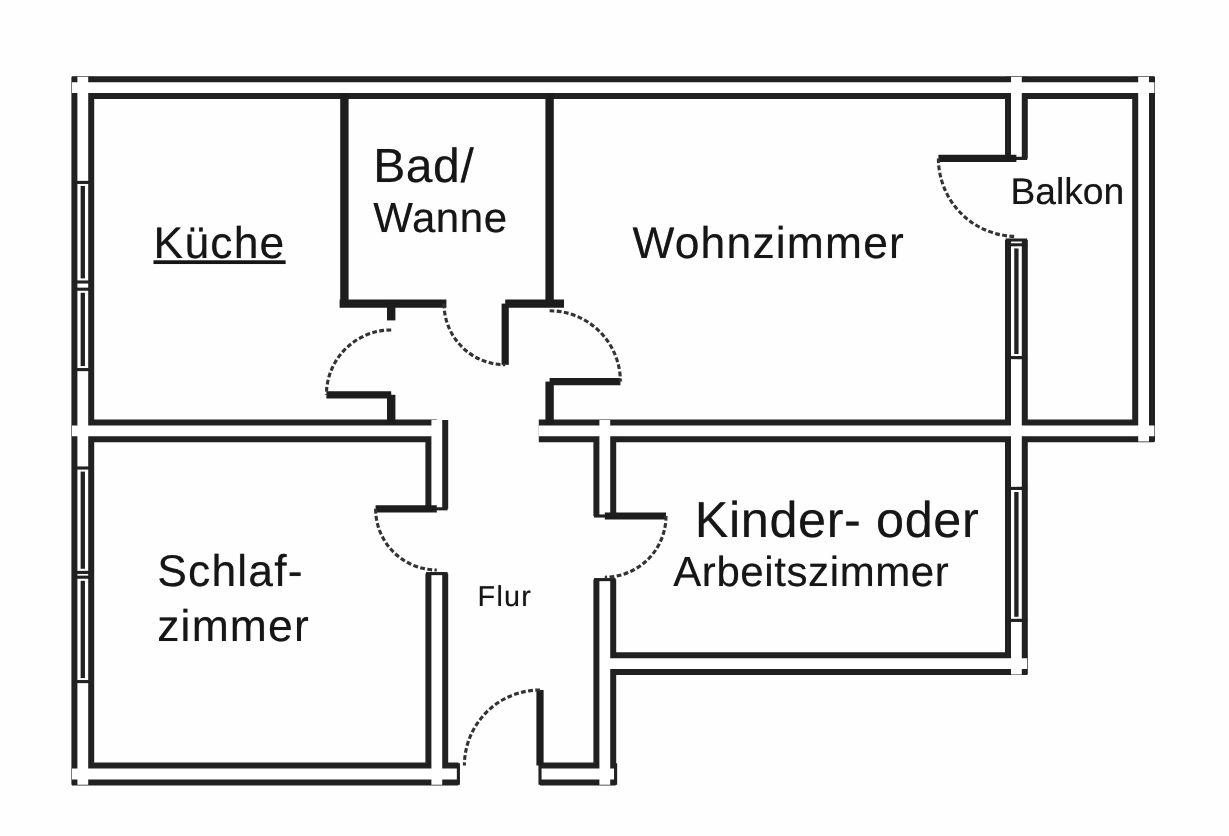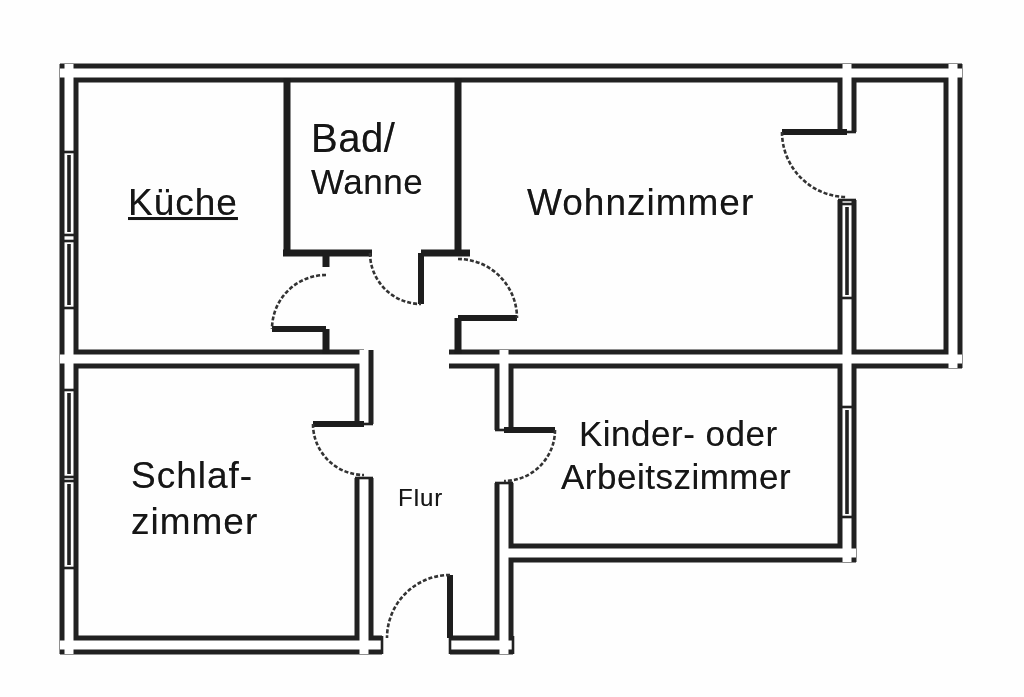--- a/index.html
+++ b/index.html
@@ -95,18 +95,19 @@
       <path d="M 782 132 A 65 65 0 0 0 847 197" fill="none" stroke="#333333" stroke-width="2.6" stroke-dasharray="4 2"></path>
       <path d="M 313 424 A 51 51 0 0 0 364 475" fill="none" stroke="#333333" stroke-width="2.6" stroke-dasharray="4 2"></path>
       <path d="M 555 430 A 51 51 0 0 1 504 481" fill="none" stroke="#333333" stroke-width="2.6" stroke-dasharray="4 2"></path>
       <path d="M 450 575 A 63 63 0 0 0 387 638" fill="none" stroke="#333333" stroke-width="2.6" stroke-dasharray="4 2"></path>
     </svg>
 
   <div class="rl" style="left: 128px; top: 204px; font-size: 37px; letter-spacing: 1px; text-decoration: underline;">Küche</div>
   <div class="rl" style="left: 311px; top: 140px; font-size: 40px; letter-spacing: 0.5px;">Bad/</div>
   <div class="rl" style="left: 311px; top: 183px; font-size: 35px; letter-spacing: 0.5px;">Wanne</div>
   <div class="rl" style="left: 527px; top: 204px; font-size: 37px; letter-spacing: 1px;">Wohnzimmer</div>
+  <div class="rl" style="left: 842px; top: 161px; font-size: 31px; letter-spacing: 0px;">Balkon</div>
   <div class="rl" style="left: 131px; top: 477px; font-size: 37px; letter-spacing: 1px;">Schlaf-</div>
   <div class="rl" style="left: 131px; top: 523px; font-size: 37px; letter-spacing: 1px;">zimmer</div>
   <div class="rl" style="left: 398px; top: 499px; font-size: 24px; letter-spacing: 1px;">Flur</div>
-  <div class="rl" style="left: 579px; top: 435px; font-size: 35px; letter-spacing: 0.5px;">Kinder- oder</div>
+  <div class="rl" style="left: 579px; top: 435px; font-size: 42px; letter-spacing: 0.5px;">Kinder- oder</div>
   <div class="rl" style="left: 561px; top: 478px; font-size: 35px; letter-spacing: 0.5px;">Arbeitszimmer</div>
 </div>
 
 </body></html>

